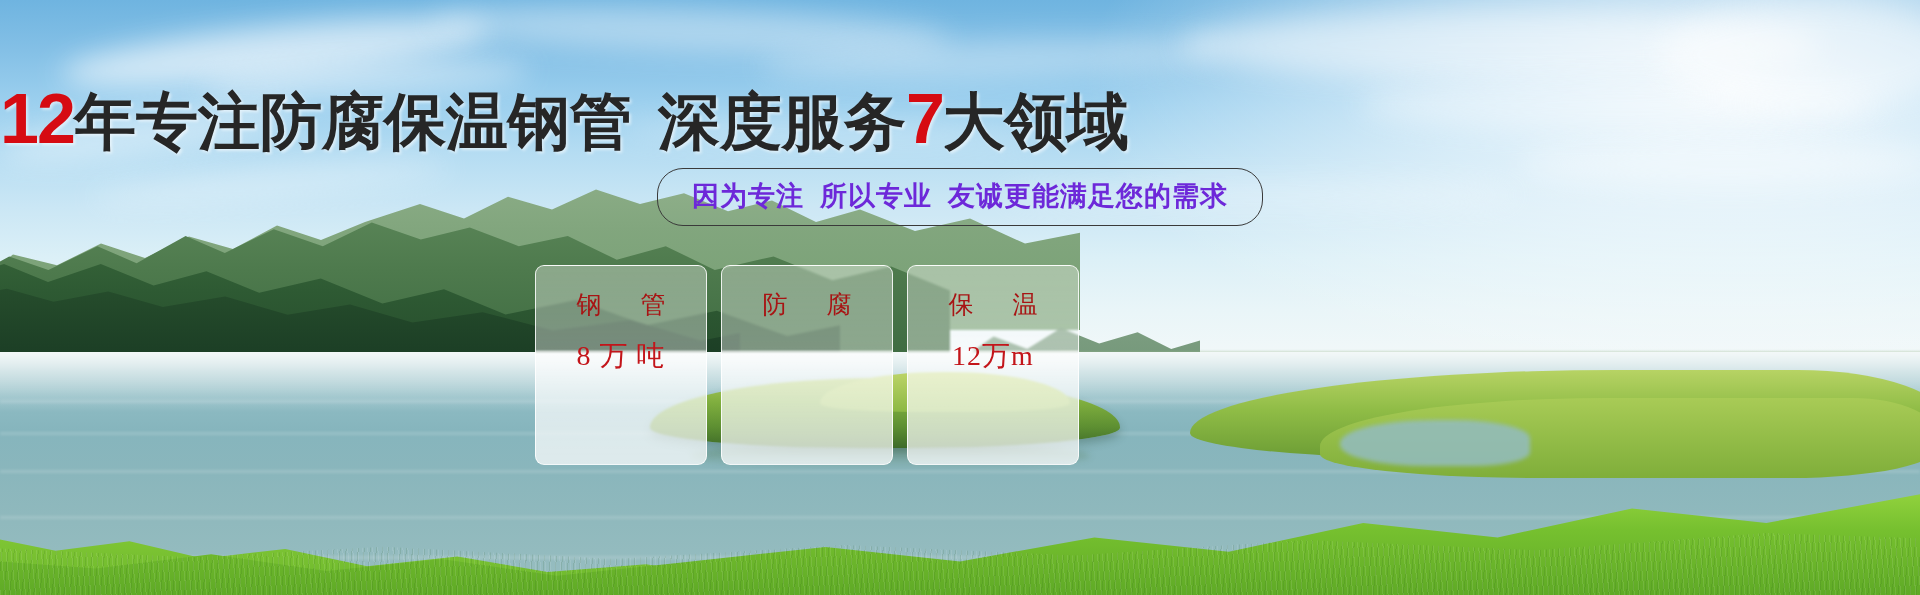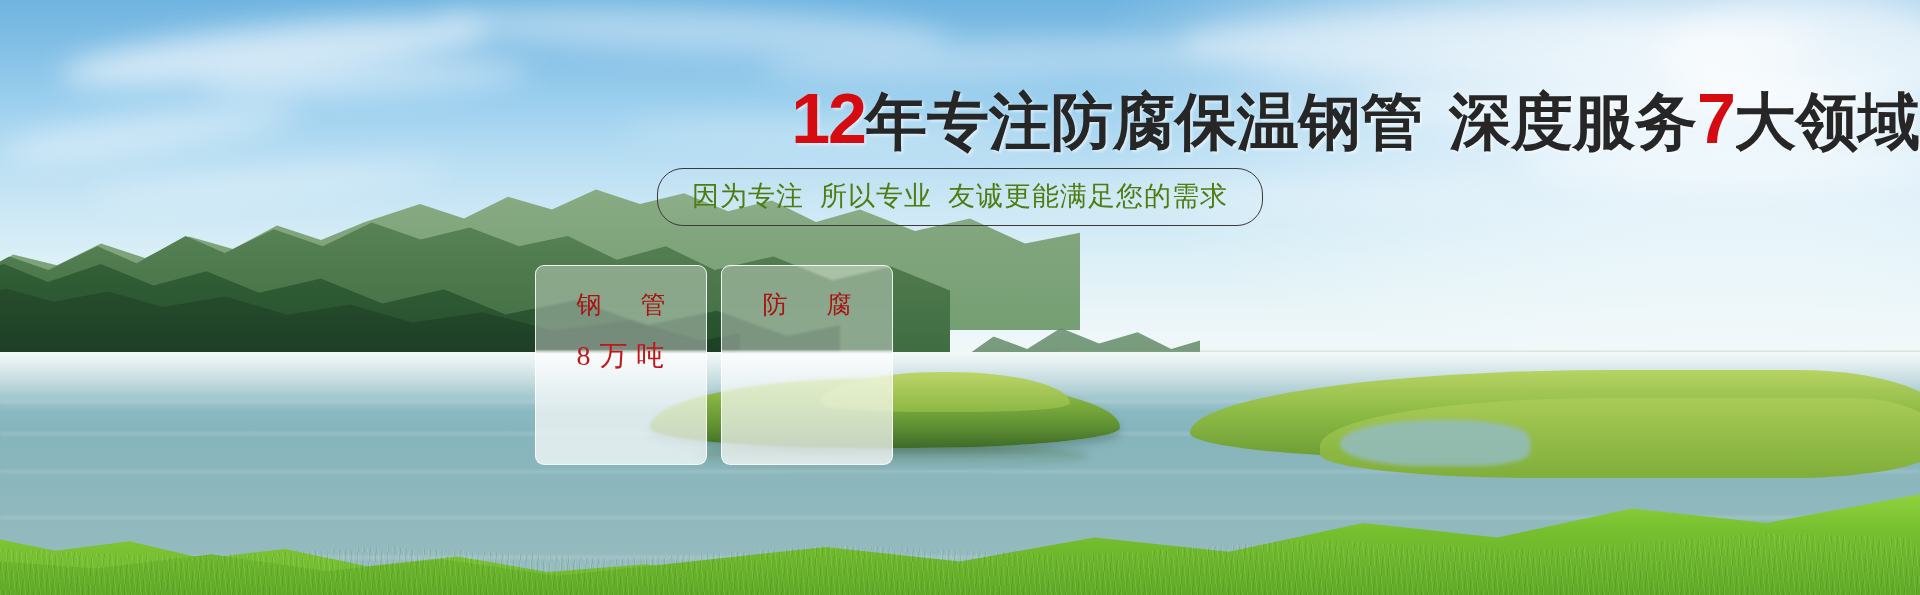--- a/index.html
+++ b/index.html
@@ -178,21 +178,21 @@
       repeating-linear-gradient(96deg,
         rgba(30,80,20,.12) 0px, rgba(30,80,20,.12) 1px,
         rgba(0,0,0,0) 1px, rgba(0,0,0,0) 6px);
     clip-path: polygon(0% 100%, 0% 46%, 10% 56%, 20% 44%, 32% 58%, 44% 42%,
       56% 54%, 68% 36%, 80% 48%, 92% 28%, 100% 34%, 100% 100%);
   }
 
   
   .headline{
     position:absolute; left:0; top:84px; width:1920px;
-    text-align:right;
+    text-align:left;
     white-space:nowrap;
     font-size:62px;
     font-weight:bold;
     letter-spacing:0px;
     line-height:1;
     color:#262626;
     text-shadow:2px 2px 3px rgba(255,255,255,.55);
   }
   .headline .num{
     color:#d60b12;
@@ -204,24 +204,25 @@
 
   .subtitle-wrap{
     position:absolute; left:0; top:168px; width:1920px; text-align:center;
   }
   .subtitle{
     display:inline-block;
     border:1px solid #3a3a3a;
     border-radius:26px;
     padding:9px 34px 11px;
     font-size:27px;
-    color:#4d7c0f;
+    color:#6d28d9;
     letter-spacing:1px;
     white-space:nowrap;
     background:rgba(255,255,255,.04);
+    font-weight:bold;
   }
   .subtitle .sp{ display:inline-block; width:16px; }
 
   
   .cards{
     position:absolute; left:535px; top:265px;
     display:flex; gap:14px;
   }
   .card{
     width:172px; height:200px;
@@ -310,16 +311,22 @@
       <div class="card-title">钢　管</div>
       <div class="card-value">
         <span>8 万 吨</span><sup></sup>
       </div>
     </div>
 
     <div class="card">
       <div class="card-title">防　腐</div>
     </div>
 
+    <div class="card">
+      <div class="card-title">保　温</div>
+      <div class="card-value">
+        <span>12万m</span><sup></sup>
+      </div>
+    </div>
 
   </div>
 
 </div>
 
 </body></html>

